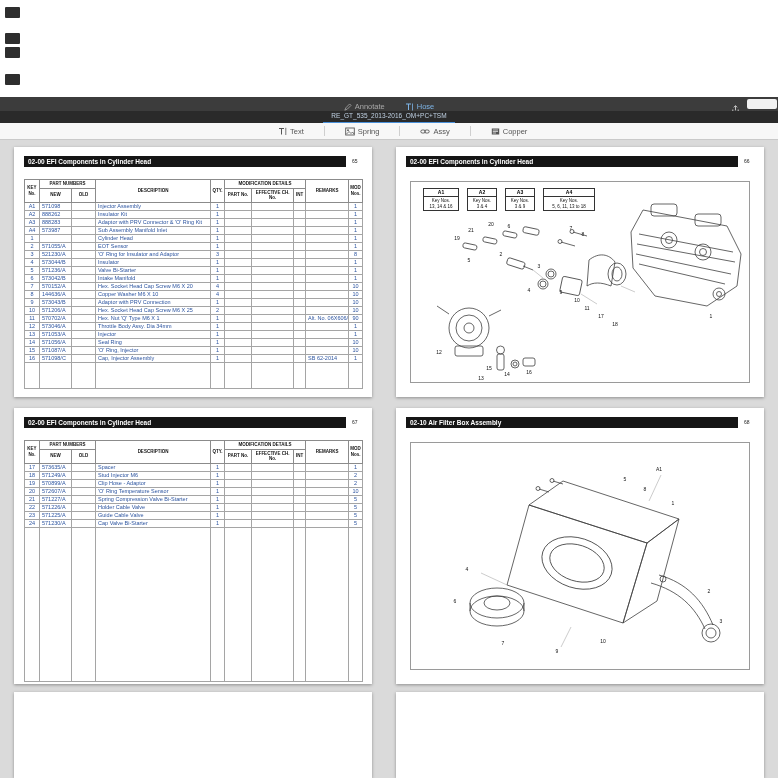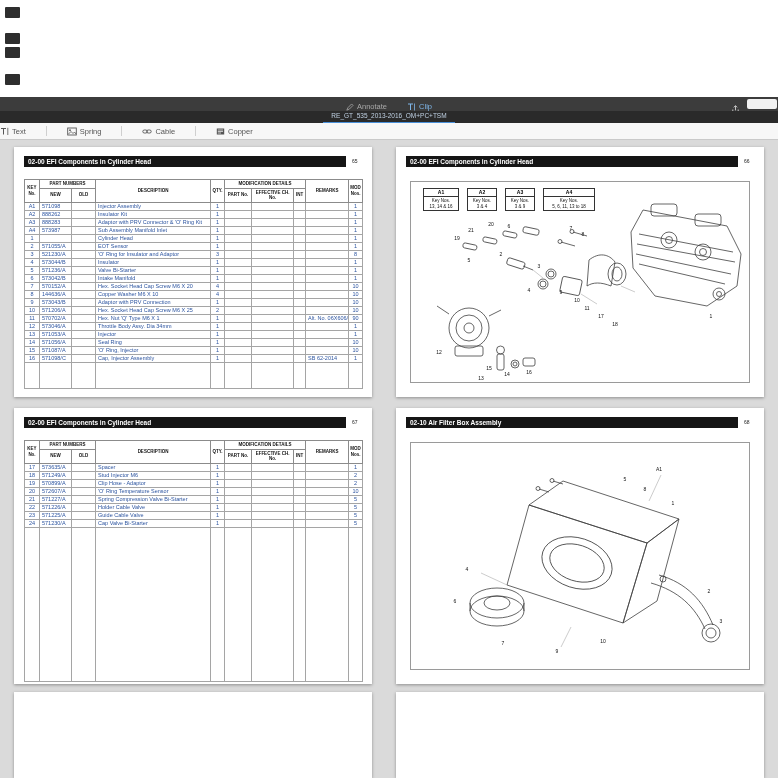--- a/index.html
+++ b/index.html
@@ -14,21 +14,21 @@
   .tab{display:flex;align-items:center;gap:3px;font-size:7.5px;color:#a8a8a8;cursor:pointer;line-height:14px}
   .tab.active{color:#7db4e6}
   .share-wrap{position:absolute;right:38px;top:3px}
   .pill{position:absolute;right:1px;top:2px;width:30px;height:10px;background:#f2f2f2;border-radius:2px}
 
   
   .file-strip{position:absolute;top:111px;left:0;width:778px;height:12px;background:#2a2a2a;display:flex;align-items:center;justify-content:center}
   .filename{font-size:6.5px;color:#bfd0e2;border-bottom:1px solid #4a90d9;padding:0 8px 1px;line-height:10px;cursor:pointer}
 
   
-  .toolbar-light{position:absolute;top:123px;left:0;width:778px;height:17px;background:#f7f7f7;border-bottom:1px solid #c9c9c9;display:flex;align-items:center;gap:20px}
+  .toolbar-light{position:absolute;top:123px;left:0;width:778px;height:17px;background:#f7f7f7;border-bottom:1px solid #c9c9c9;display:flex;align-items:center;padding-left:278px;gap:20px}
   .tool{display:flex;align-items:center;gap:3px;font-size:7.5px;color:#555;cursor:pointer}
   .vsep{width:1px;height:10px;background:#cfcfcf}
 
   
   .viewport{position:absolute;top:140px;left:0;width:778px;height:638px;background:#dadada;overflow:hidden}
   .page{position:absolute;background:#fff;box-shadow:0 1px 3px rgba(0,0,0,.35)}
   .p65{left:14px;top:7px;width:358px;height:250px}
   .p66{left:396px;top:7px;width:368px;height:250px}
   .p67{left:14px;top:268px;width:358px;height:276px}
   .p68{left:396px;top:268px;width:368px;height:276px}
@@ -74,21 +74,21 @@
     <svg width="8" height="8" viewBox="0 0 10 10">
         <path d="M1 9 L2.5 5.8 L7 1.2 L8.8 3 L4.2 7.6 Z" fill="none" stroke="#a8a8a8" stroke-width="1"></path>
       </svg>
     <span>Annotate</span>
   </div>
   <div class="tab active">
     <svg width="9" height="8" viewBox="0 0 9 8">
         <path d="M1 1 H6 M3.5 1 V7" fill="none" stroke="#7db4e6" stroke-width="1"></path>
         <path d="M7.5 0.5 V7.5" stroke="#7db4e6" stroke-width="0.8"></path>
       </svg>
-    <span>Clip</span>
+    <span>Hose</span>
   </div>
   <div class="share-wrap">
     <svg width="9" height="9" viewBox="0 0 10 10">
         <path d="M2 5 V9 H8 V5" fill="none" stroke="#cfcfcf" stroke-width="1"></path>
         <path d="M5 6 V1 M3 2.6 L5 0.8 L7 2.6" fill="none" stroke="#cfcfcf" stroke-width="1"></path>
       </svg>
   </div>
   <div class="pill"></div>
 </div>
 
@@ -112,21 +112,21 @@
         <path d="M1.5 7 L4 4.5 L6 6.5 L7.5 5 L9 7" fill="none" stroke="#555" stroke-width="0.8"></path>
       </svg>
     <span>Spring</span>
   </div>
   <div class="vsep"></div>
   <div class="tool">
     <svg width="10" height="9" viewBox="0 0 10 9">
         <rect x="0.8" y="3" width="4.5" height="3" rx="1.5" fill="none" stroke="#555" stroke-width="0.9"></rect>
         <rect x="4.7" y="3" width="4.5" height="3" rx="1.5" fill="none" stroke="#555" stroke-width="0.9"></rect>
       </svg>
-    <span>Cable</span>
+    <span>Assy</span>
   </div>
   <div class="vsep"></div>
   <div class="tool">
     <svg width="9" height="9" viewBox="0 0 9 9">
         <rect x="0.8" y="1.5" width="7.4" height="6" fill="#555"></rect>
         <path d="M1.8 3 H7 M1.8 4.5 H7 M1.8 6 H5" stroke="#f7f7f7" stroke-width="0.7"></path>
       </svg>
     <span>Copper</span>
   </div>
 </div>

